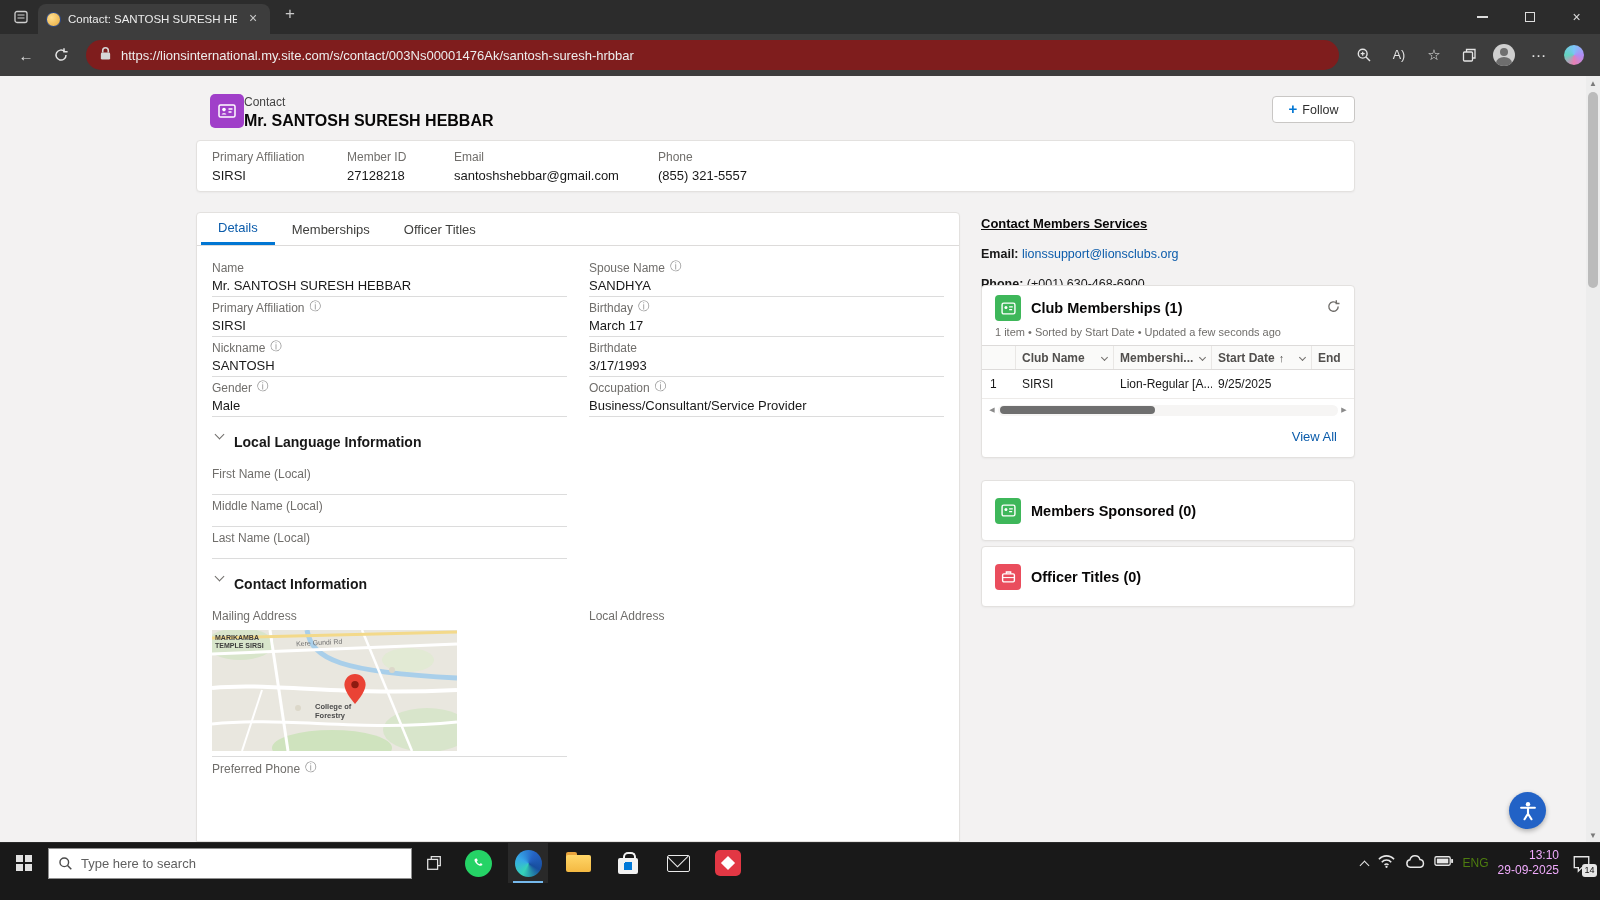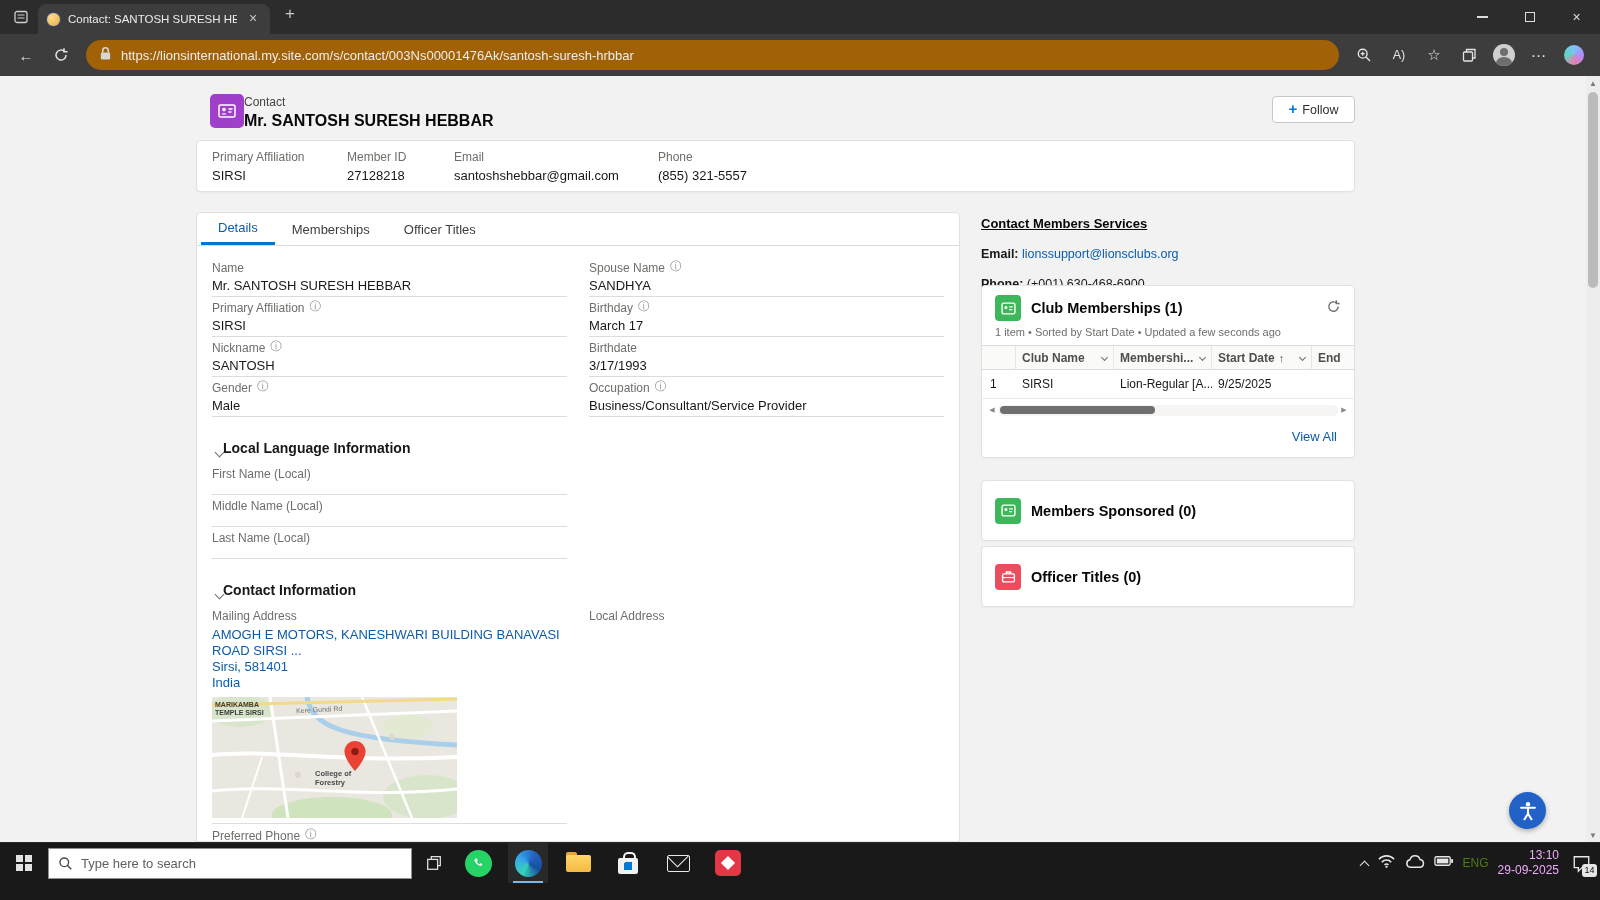--- a/index.html
+++ b/index.html
@@ -14,21 +14,21 @@
   .tab-title{flex:1;font-size:11.5px;color:#ECECEC;white-space:nowrap;overflow:hidden}
   .tab-close{color:#C9C9C9;font-size:14px;width:18px;height:18px;line-height:17px;text-align:center;border-radius:4px;flex:none}
   .newtab{color:#C9C9C9;font-size:17px;margin:0 0 7px 8px;width:24px;height:24px;line-height:22px;text-align:center;border-radius:4px}
   .win-controls{position:absolute;right:0;top:0;height:34px;display:flex}
   .win-btn{width:47px;height:100%;display:flex;align-items:center;justify-content:center;color:#DDD;font-size:14px}
   .win-box{width:10px;height:10px;border:1.2px solid #DDD}
   .win-line{width:11px;height:1.4px;background:#DDD}
 
   .toolbar{position:absolute;left:0;top:34px;width:100%;height:42px;background:#3D3D3D;display:flex;align-items:center;padding:0 10px;gap:3px}
   .tb-icon{width:32px;height:30px;display:flex;align-items:center;justify-content:center;color:#E3E3E3;font-size:15px;border-radius:5px;flex:none}
-  .urlbar{flex:1;height:30px;background:#a16207;border-radius:15px;display:flex;align-items:center;padding:0 13px;gap:9px;margin:0 6px;min-width:0}
+  .urlbar{flex:1;height:30px;background:#7f1d1d;border-radius:15px;display:flex;align-items:center;padding:0 13px;gap:9px;margin:0 6px;min-width:0}
   .url-text{color:#EDEDED;font-size:13px;white-space:nowrap;overflow:hidden}
   .avatar{width:22px;height:22px;border-radius:50%;background:#CFCFCF;position:relative;overflow:hidden}
   .avatar:before{content:"";position:absolute;left:7px;top:4px;width:8px;height:8px;border-radius:50%;background:#6E6E6E}
   .avatar:after{content:"";position:absolute;left:3px;top:13px;width:16px;height:12px;border-radius:50%;background:#6E6E6E}
   .copilot{width:20px;height:20px;border-radius:50%;background:conic-gradient(#7CC4F8,#B08DF5,#E77FB3,#63D4C0,#7CC4F8)}
 
   
   .viewport{position:absolute;left:0;top:76px;width:1600px;height:766px;background:#F3F2F2;overflow:hidden}
   .link{color:var(--c-link,#0B5CAB)}
   .obj-header{position:absolute;left:210px;top:18px;display:flex;gap:0}
@@ -48,21 +48,21 @@
   .tabsrow{height:33px;border-bottom:1px solid #DDDBDA;display:flex;padding:0 4px}
   .tabitem{padding:0 17px;display:flex;align-items:center;font-size:13px;color:#3E3E3C}
   .tabitem.active{color:#0B5CAB;font-weight:normal;border-bottom:3px solid var(--c-accent,#0176D3)}
   .card-body{padding:15px 15px 0}
   .fgrid{display:grid;grid-template-columns:1fr 1fr;column-gap:22px}
   .fld{margin-bottom:4px}
   .fld-label{font-size:12px;color:#706E6B;display:flex;align-items:flex-start;gap:5px;height:15px}
   .fld-value{font-size:13px;color:#181818;min-height:19px;border-bottom:1px solid #DCDCDC;padding:1px 0 3px;margin-top:1px}
   .fld-value.empty{min-height:12px}
   .info-i{font-size:11.5px;color:#8E8E8E;line-height:1}
-  .section-hd{display:flex;align-items:flex-end;margin:13px 0 11px;height:22px}
+  .section-hd{display:flex;align-items:flex-start;gap:11px;margin:13px 0 11px;height:22px}
   .section-title{font-size:14px;font-weight:bold;color:#181818}
   .chev{width:7px;height:7px;border-right:1.6px solid #706E6B;border-bottom:1.6px solid #706E6B;transform:rotate(45deg);margin:-3px 0 0 4px}
   .addr-lines{font-size:13px;line-height:16px;margin-top:3px}
   .map{position:relative;width:245px;height:121px;margin-top:6px;overflow:hidden}
   .map-label{position:absolute;color:#3C3C3C;font-weight:bold;line-height:1.2}
   .fld-underline{border-bottom:1px solid #DCDCDC;height:6px;margin-bottom:5px}
 
   .support{position:absolute;left:981px;top:140px;width:374px}
   .support-title{font-size:13px;font-weight:bold;text-decoration:underline;color:#080707;margin-bottom:4px}
   .support-line{font-size:12.5px;color:#181818;margin-top:16px}
@@ -337,25 +337,20 @@
 
         <div class="section-hd">
           <span class="chev"></span>
           <span class="section-title">Contact Information</span>
         </div>
         <div class="fgrid">
           <div>
             <div class="fld-label">
                 <span>Mailing Address</span>
               </div>
-            <div class="addr-lines">
-              <div class="link">AMOGH E MOTORS, KANESHWARI BUILDING BANAVASI ROAD SIRSI ...</div>
-              <div class="link">Sirsi, 581401</div>
-              <div class="link">India</div>
-            </div>
             <div class="map">
               <svg width="245" height="121" viewBox="0 0 245 121">
                 <rect width="245" height="121" fill="#E9E7DF"></rect>
                 <ellipse cx="28" cy="14" rx="34" ry="16" fill="#D8E5CB"></ellipse>
                 <ellipse cx="215" cy="100" rx="44" ry="22" fill="#D8E5CB"></ellipse>
                 <ellipse cx="120" cy="118" rx="60" ry="18" fill="#CFE3BE"></ellipse>
                 <ellipse cx="196" cy="30" rx="26" ry="12" fill="#E2EAD4"></ellipse>
                 <path d="M95 0 C 100 30, 130 42, 245 48" stroke="#A9CFEA" stroke-width="5" fill="none"></path>
                 <path d="M0 58 C 60 52, 120 66, 245 60" stroke="#FFFFFF" stroke-width="4" fill="none"></path>
                 <path d="M0 24 L 245 14" stroke="#FFFFFF" stroke-width="3" fill="none"></path>

